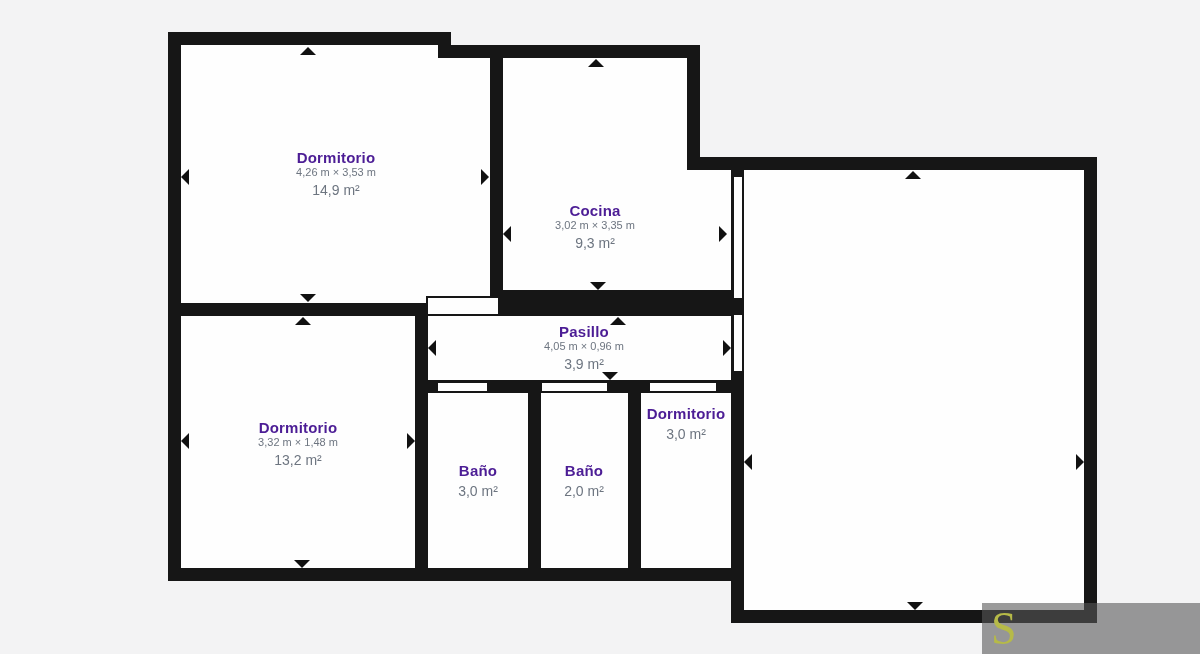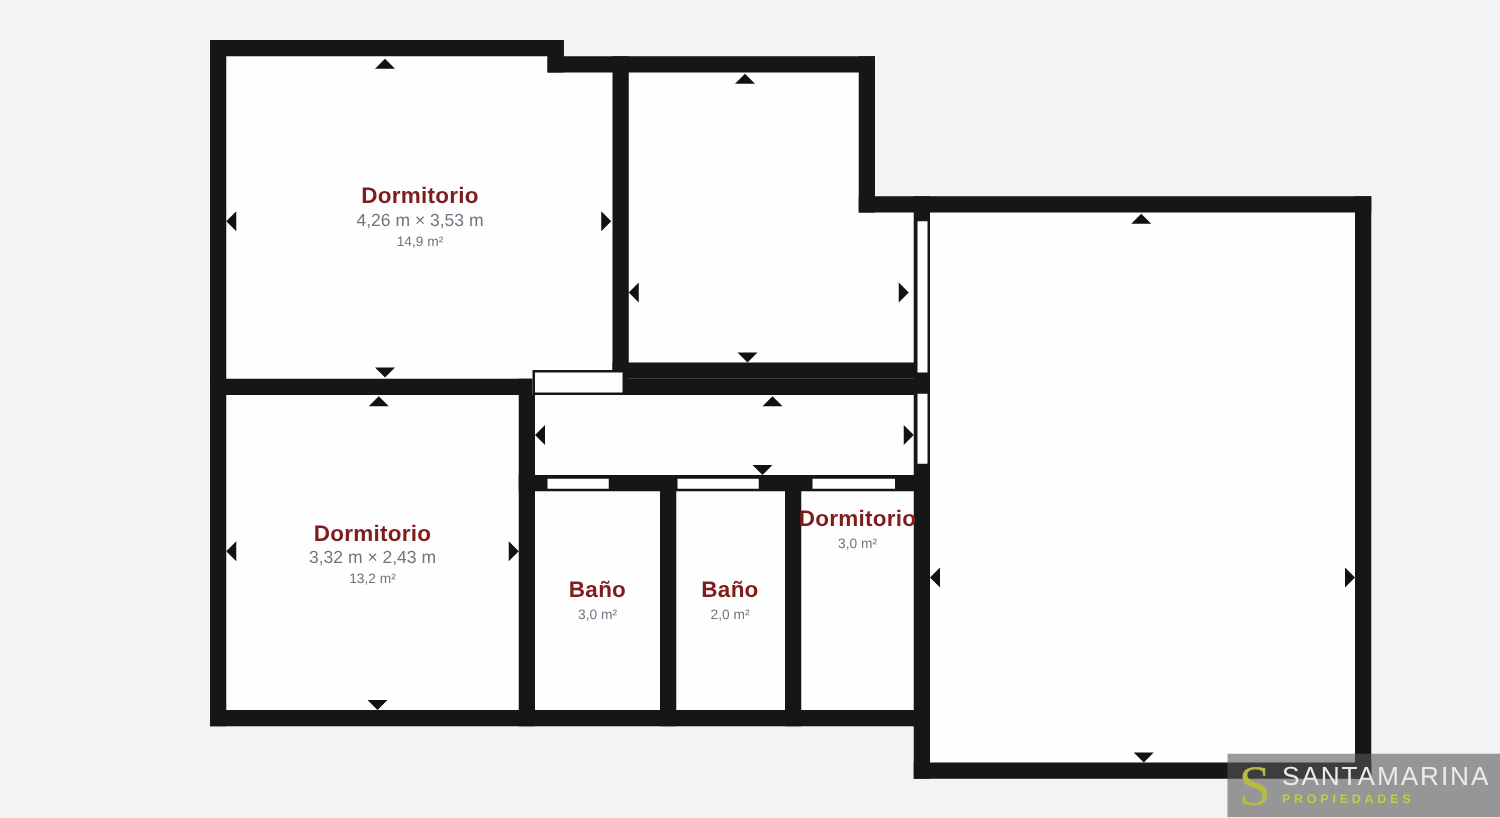--- a/index.html
+++ b/index.html
@@ -7,23 +7,23 @@
   .room{position:absolute;background:#fefefe;z-index:1;}
   .wall{position:absolute;background:#161616;z-index:2;}
   .slot{position:absolute;background:#fefefe;z-index:3;}
   .slot-outline{position:absolute;background:#fefefe;border:2px solid #161616;box-sizing:border-box;z-index:3;}
   .arr{position:absolute;width:0;height:0;z-index:4;}
   .arr-up{border-left:8px solid transparent;border-right:8px solid transparent;border-bottom:8px solid #111;}
   .arr-down{border-left:8px solid transparent;border-right:8px solid transparent;border-top:8px solid #111;}
   .arr-left{border-top:8px solid transparent;border-bottom:8px solid transparent;border-right:8px solid #111;}
   .arr-right{border-top:8px solid transparent;border-bottom:8px solid transparent;border-left:8px solid #111;}
   .label{position:absolute;transform:translate(-50%,-50%);text-align:center;z-index:5;white-space:nowrap;}
-  .label .name{display:block;font-weight:700;font-size:18px;color:#7f1d1d;letter-spacing:.2px;}
-  .label .dims{display:block;font-size:14px;color:#6d7580;margin-top:0;}
-  .label .area{display:block;font-size:11px;color:#6d7580;margin-top:4px;}
+  .label .name{display:block;font-weight:700;font-size:15px;color:#4c1d95;letter-spacing:.2px;}
+  .label .dims{display:block;font-size:11px;color:#6d7580;margin-top:0;}
+  .label .area{display:block;font-size:14px;color:#6d7580;margin-top:4px;}
   #logo{position:absolute;left:982px;top:603px;width:218px;height:51px;background:rgba(88,88,88,.60);z-index:6;display:flex;align-items:center;padding-left:9px;box-sizing:border-box;}
   #logo .mark{font-family:"Liberation Serif",serif;font-size:46px;line-height:38px;color:#b6ba48;margin-right:9px;font-weight:400;}
   #logo .txt{display:flex;flex-direction:column;}
   #logo .brand{font-size:21px;color:#ebebeb;letter-spacing:1.5px;line-height:22px;}
   #logo .tagline{font-size:10px;font-weight:700;color:#c5cb3f;letter-spacing:3px;line-height:12px;margin-top:1px;}
 </style>
 </head>
 <body>
 
 <div id="plan">
@@ -86,39 +86,45 @@
   <div class="arr arr-up" style="left:295px;top:317px;"></div>
   <div class="arr arr-left" style="left:181px;top:433px;"></div>
   <div class="arr arr-right" style="left:407px;top:433px;"></div>
   <div class="arr arr-down" style="left:294px;top:560px;"></div>
 
   <div class="label" style="left:336px;top:173px;">
     <span class="name">Dormitorio</span>
     <span class="dims">4,26 m × 3,53 m</span>
     <span class="area">14,9 m²</span>
   </div>
+  <div class="label" style="left:595px;top:226px;">
+    <span class="name">Cocina</span>
+    <span class="dims">3,02 m × 3,35 m</span>
+    <span class="area">9,3 m²</span>
+  </div>
+  <div class="label" style="left:584px;top:347px;">
+    <span class="name">Pasillo</span>
+    <span class="dims">4,05 m × 0,96 m</span>
+    <span class="area">3,9 m²</span>
+  </div>
   <div class="label" style="left:298px;top:443px;">
     <span class="name">Dormitorio</span>
-    <span class="dims">3,32 m × 2,43 m</span>
+    <span class="dims">3,32 m × 1,48 m</span>
     <span class="area">13,2 m²</span>
   </div>
   <div class="label" style="left:478px;top:480px;">
     <span class="name">Baño</span>
     <span class="area">3,0 m²</span>
   </div>
   <div class="label" style="left:584px;top:480px;">
     <span class="name">Baño</span>
     <span class="area">2,0 m²</span>
   </div>
   <div class="label" style="left:686px;top:423px;">
     <span class="name">Dormitorio</span>
     <span class="area">3,0 m²</span>
   </div>
 
   <div id="logo">
     <span class="mark">S</span>
-    <span class="txt">
-      <span class="brand">SANTAMARINA</span>
-      <span class="tagline">PROPIEDADES</span>
-    </span>
   </div>
 
 </div>
 
 </body></html>

